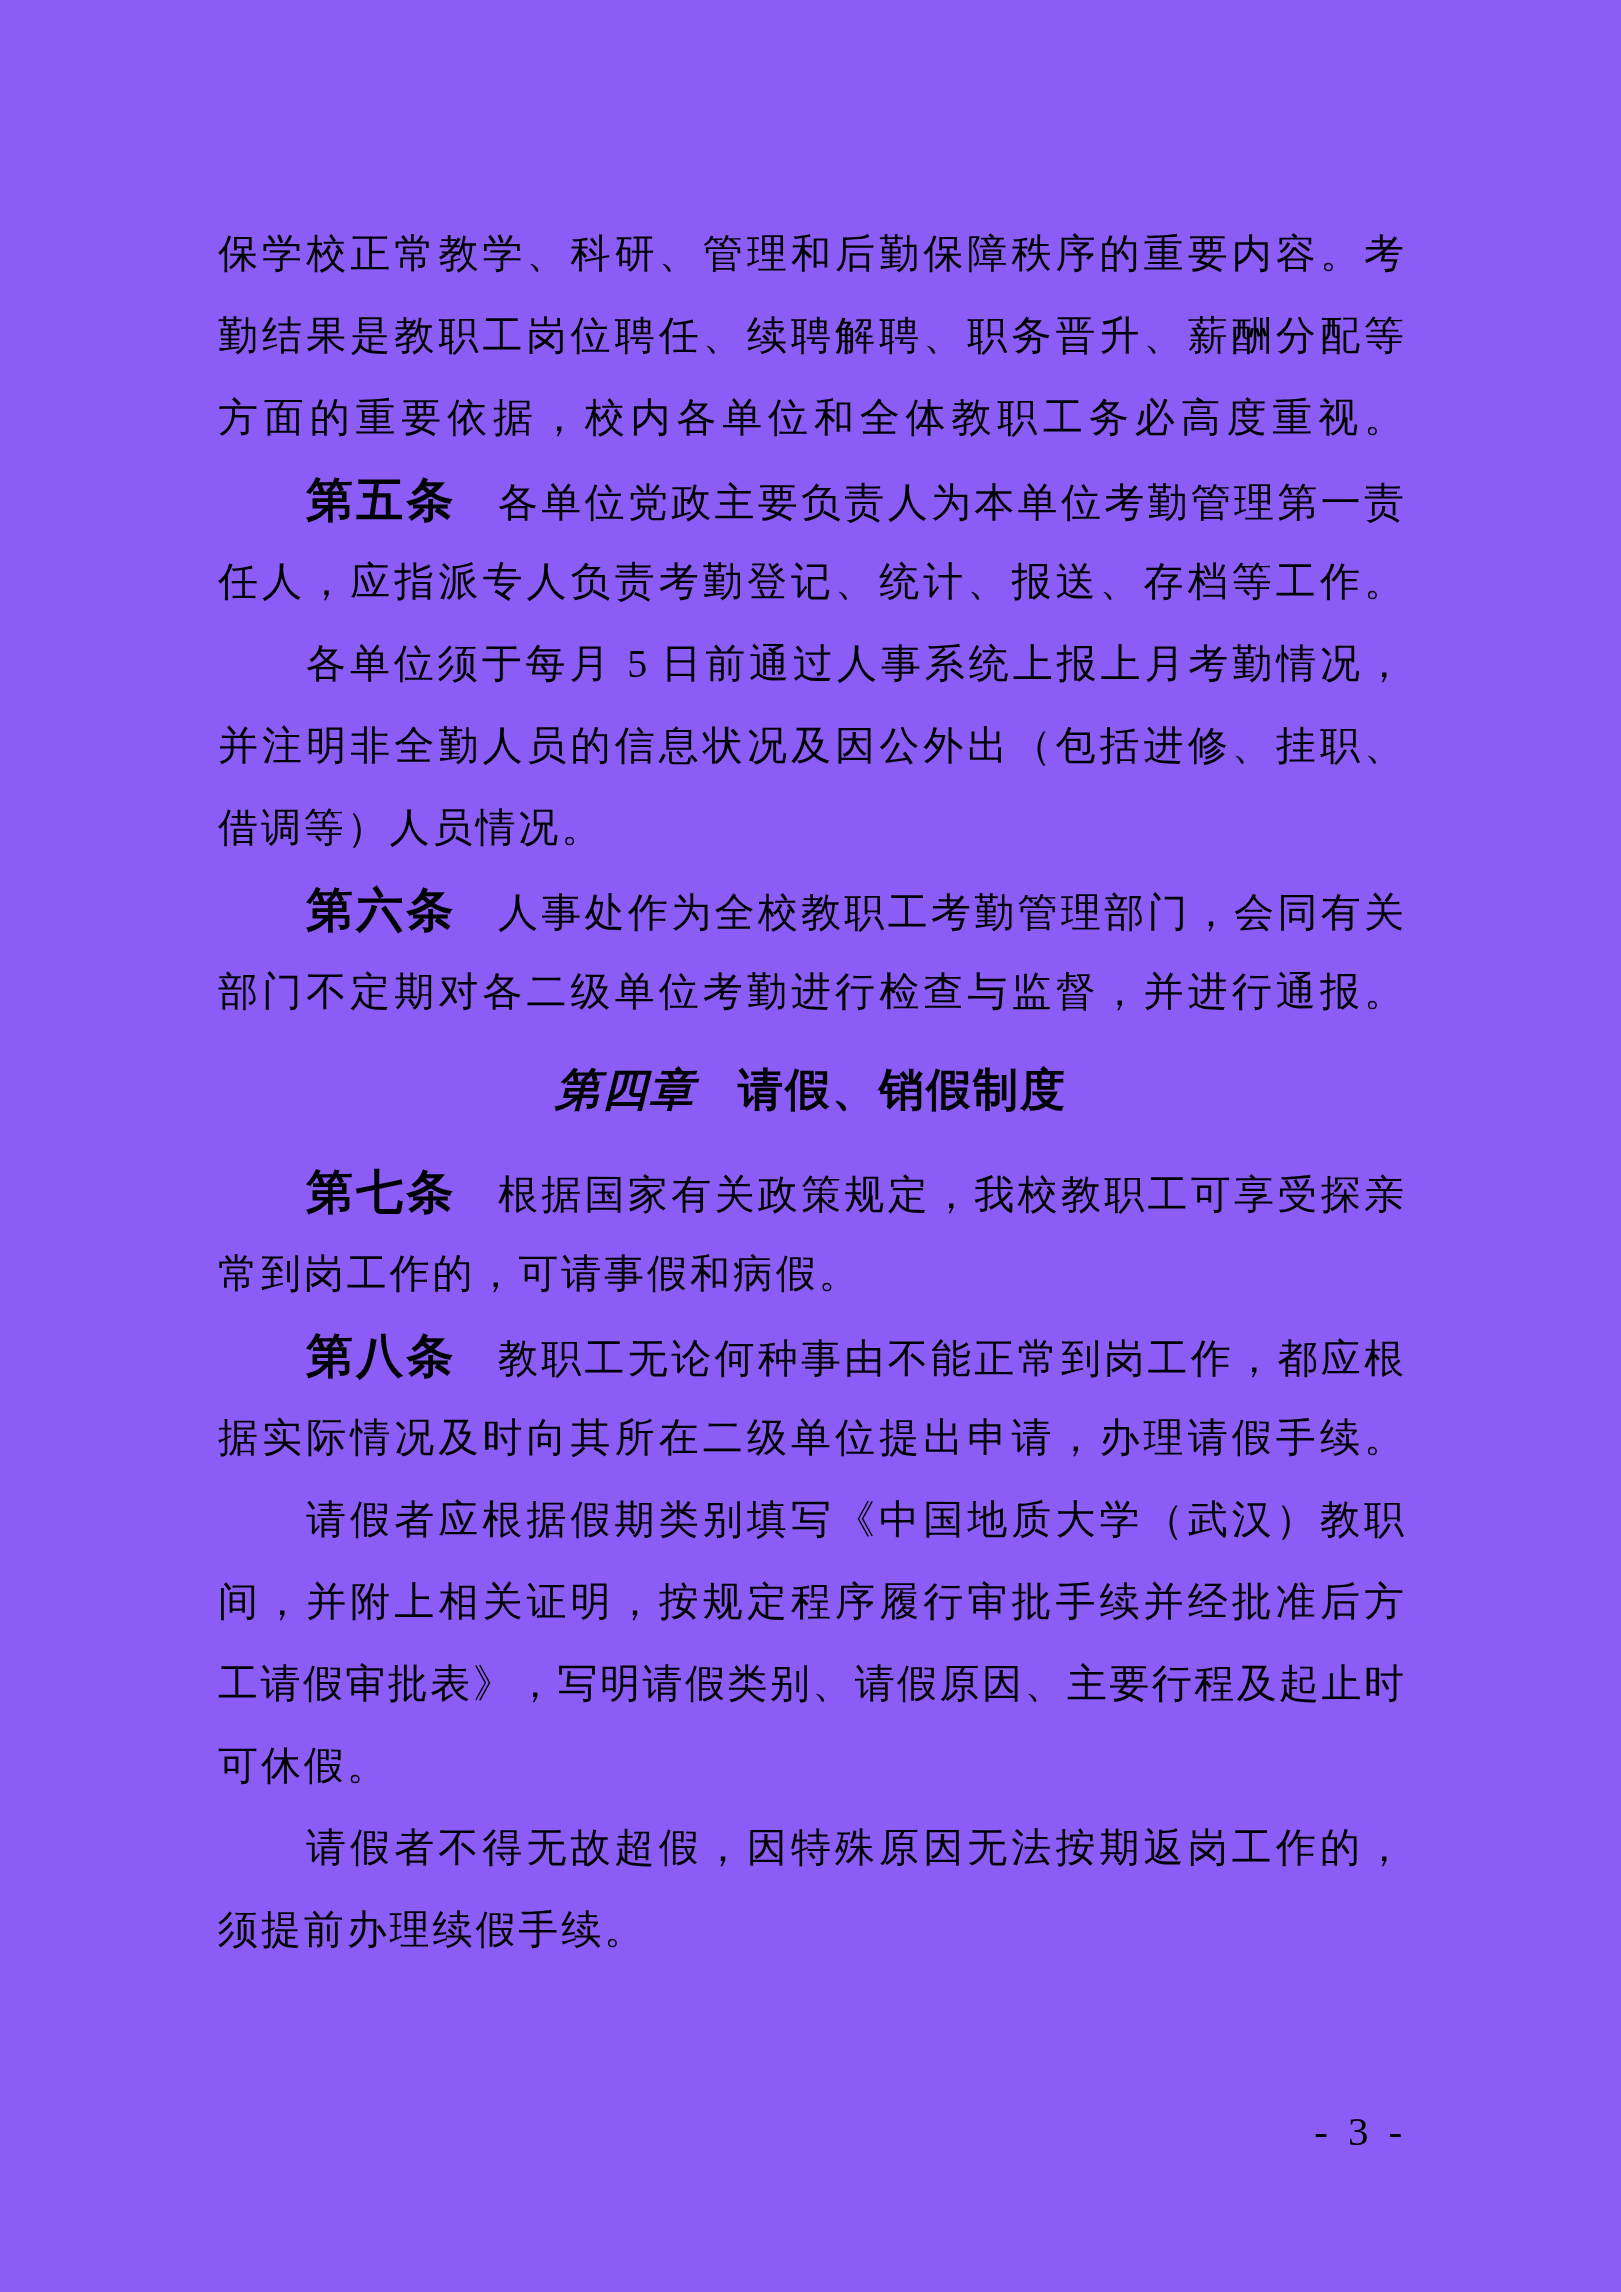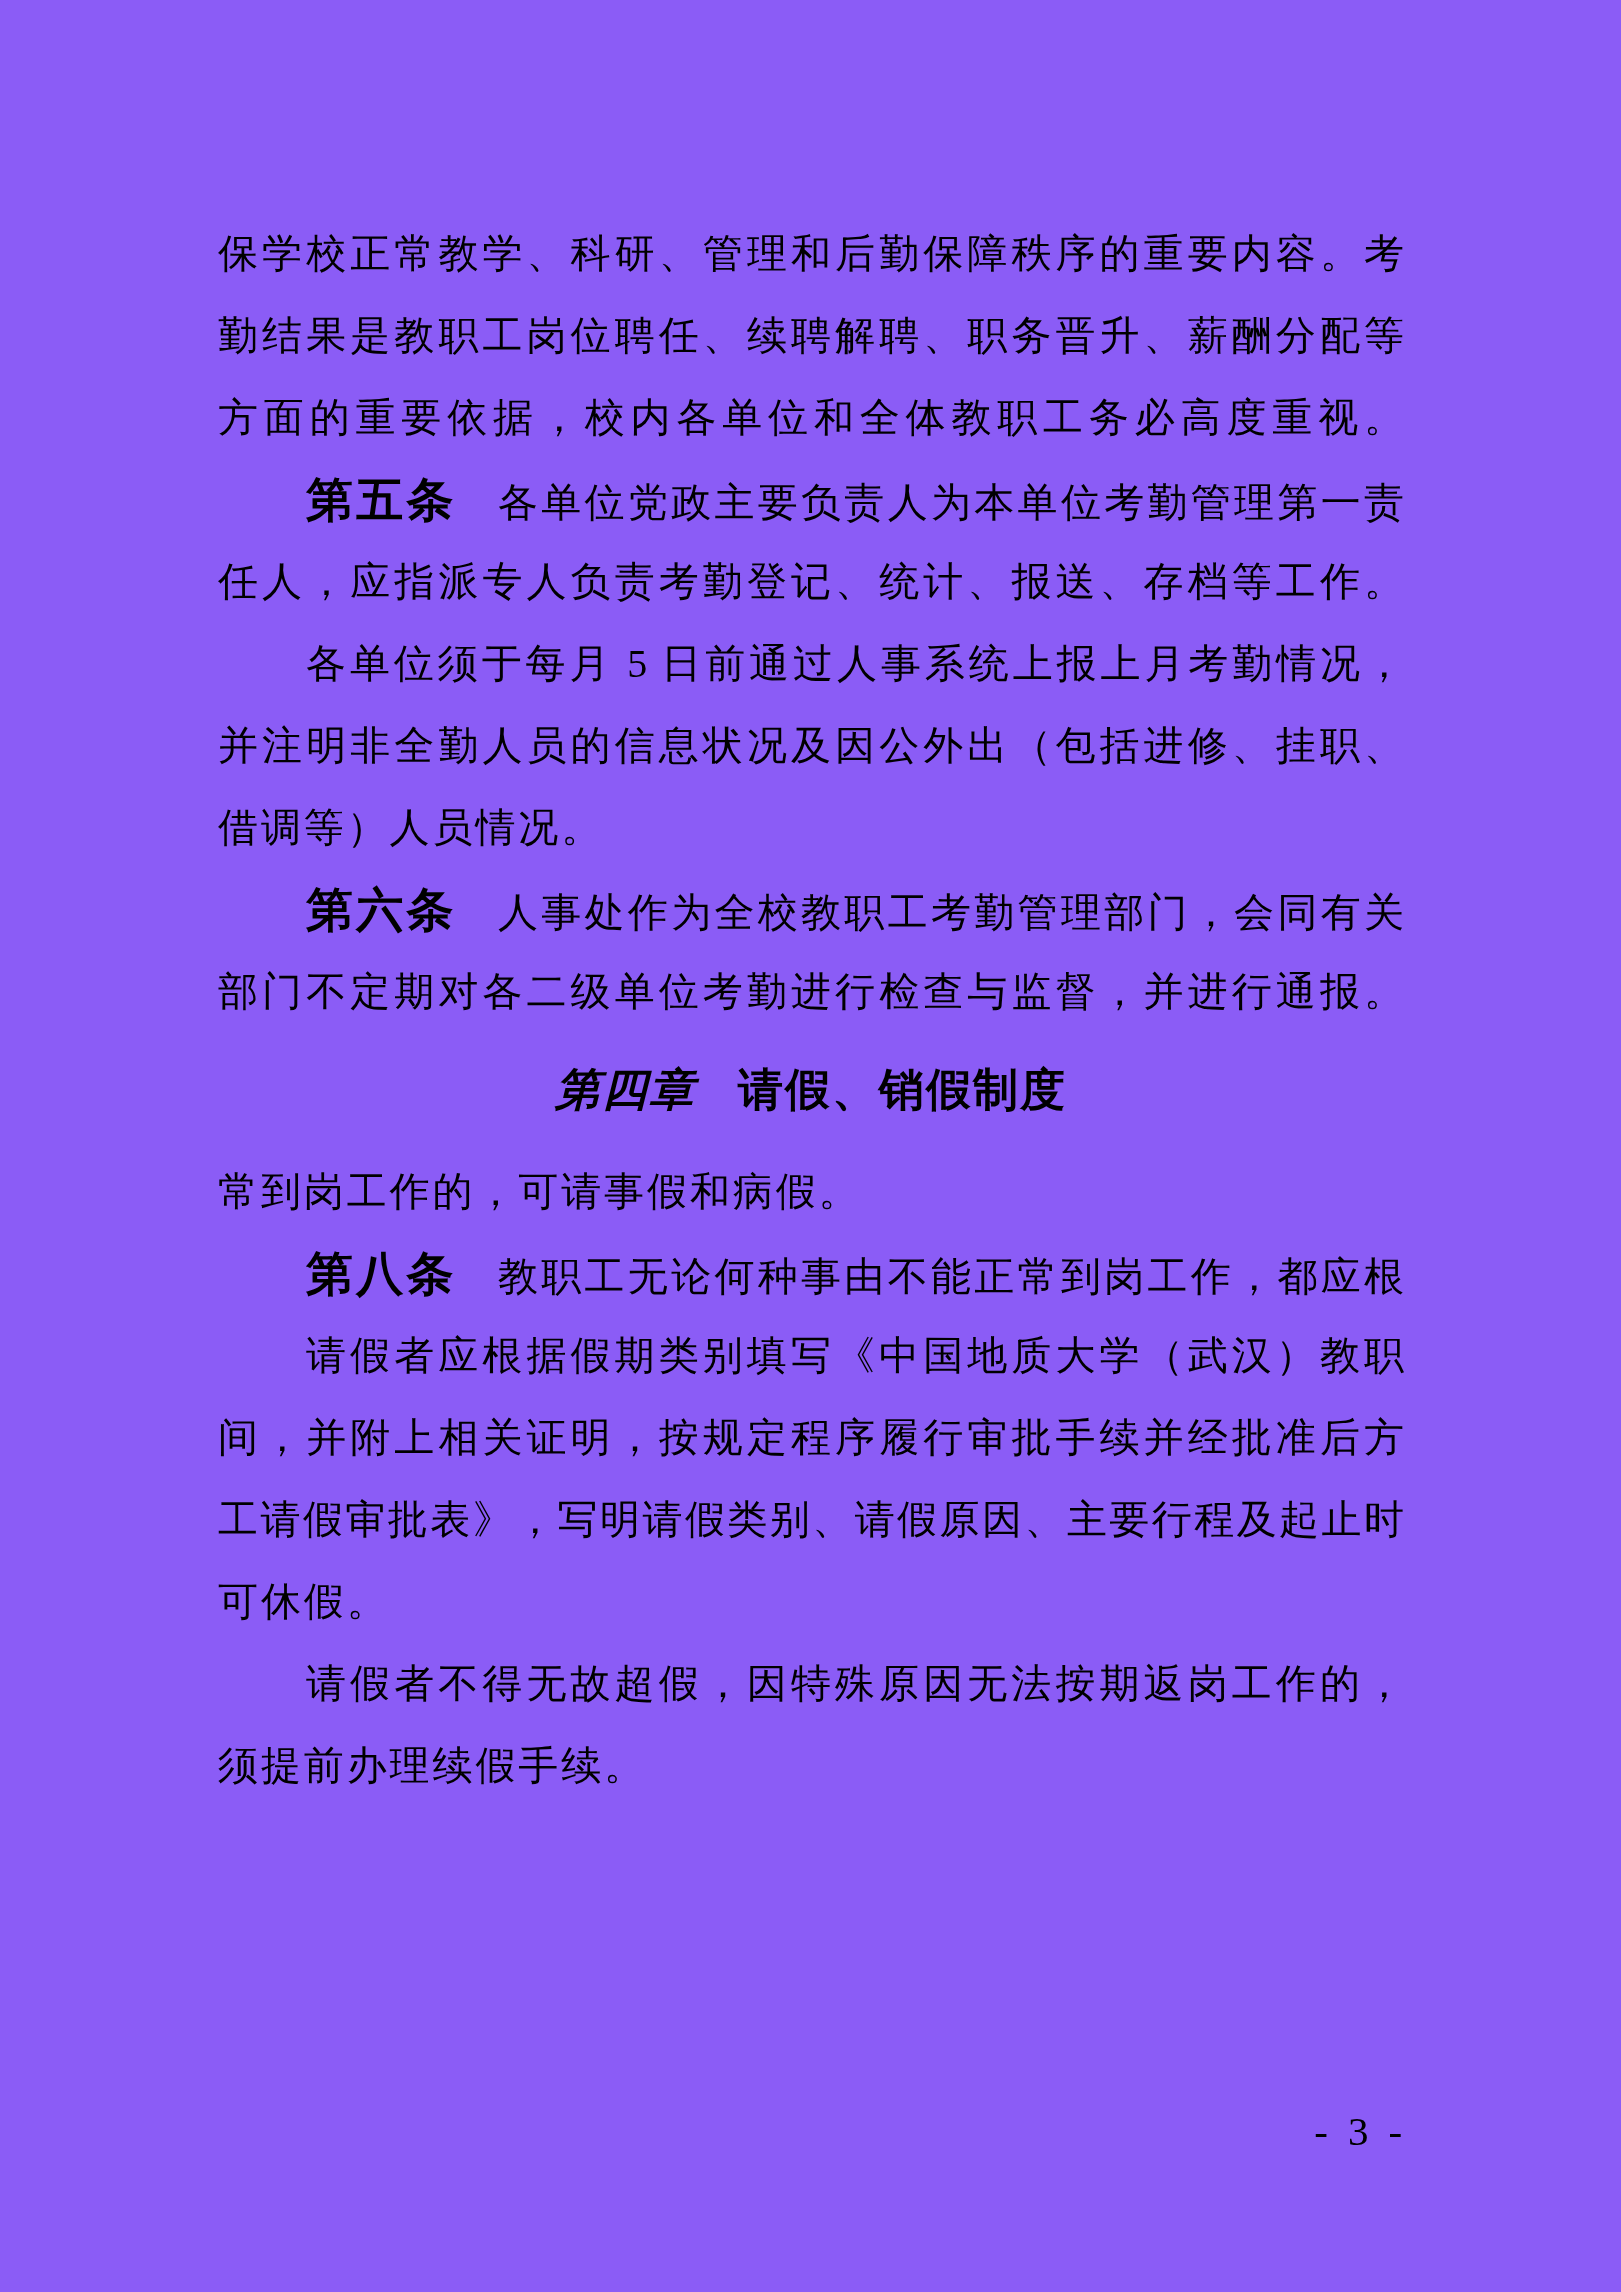--- a/index.html
+++ b/index.html
@@ -89,22 +89,24 @@
     <div class="line"><span>借调等）人员情况。</span></div>
     <div class="line just ind"><span class="lead">第六条</span><span>人事处作为全校教职工考勤管理部门，会同有关</span></div>
     <div class="line just"><span>部门不定期对各二级单位考勤进行检查与监督，并进行通报。</span></div>
   </div>
 
   <div class="chapter-heading">
     <span class="chapter-label">第四章</span><span>请假、销假制度</span>
   </div>
 
   <div class="text-block block-b">
+    <div class="line just ind"><span class="lead">第七条</span><span>根据国家有关政策规定，我校教职工可享受探亲</span></div>
     <div class="line"><span>常到岗工作的，可请事假和病假。</span></div>
     <div class="line just ind"><span class="lead">第八条</span><span>教职工无论何种事由不能正常到岗工作，都应根</span></div>
+    <div class="line just"><span>据实际情况及时向其所在二级单位提出申请，办理请假手续。</span></div>
     <div class="line just ind"><span>请假者应根据假期类别填写《中国地质大学（武汉）教职</span></div>
     <div class="line just"><span>间，并附上相关证明，按规定程序履行审批手续并经批准后方</span></div>
     <div class="line just"><span>工请假审批表》，写明请假类别、请假原因、主要行程及起止时</span></div>
     <div class="line"><span>可休假。</span></div>
     <div class="line just ind"><span>请假者不得无故超假，因特殊原因无法按期返岗工作的，</span></div>
     <div class="line"><span>须提前办理续假手续。</span></div>
   </div>
 
   <div class="page-number">- 3 -</div>
 

